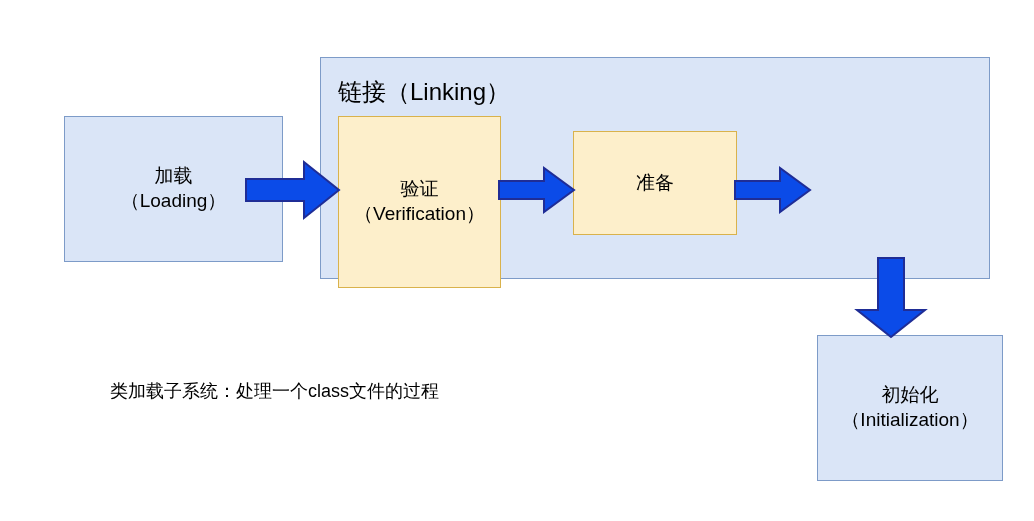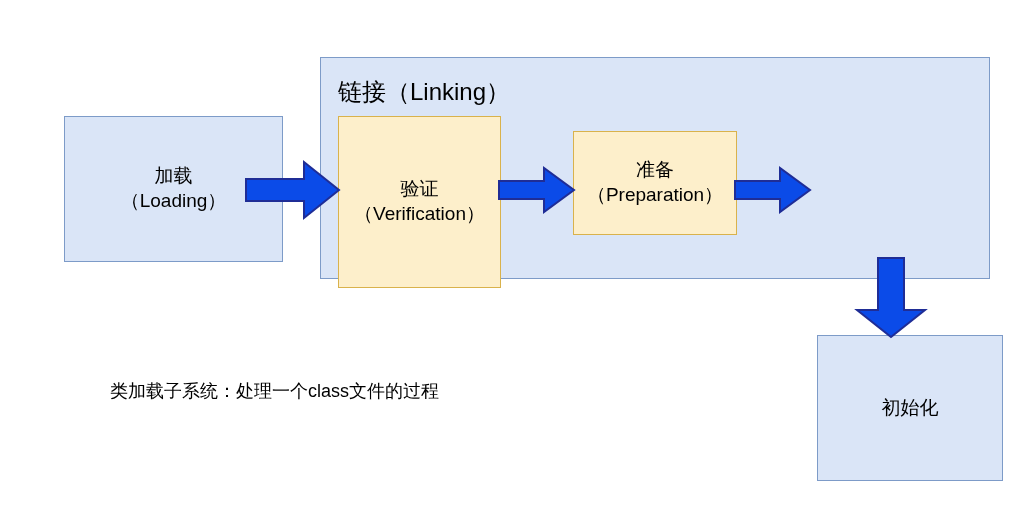--- a/index.html
+++ b/index.html
@@ -113,26 +113,26 @@
   <div class="group" id="group-linking"></div>
   <div class="group-label" id="label-linking">链接（Linking）</div>
 
   <div class="node yellow" id="node-verification">
     <span class="ln">验证</span>
     <span class="ln">（Verification）</span>
   </div>
 
   <div class="node yellow" id="node-preparation">
     <span class="ln">准备</span>
-    <span class="ln">（Preparation）</span>
   </div>
 
 
   <div class="node blue" id="node-initialization">
     <span class="ln">初始化</span>
+    <span class="ln">（Initialization）</span>
   </div>
 
   <div class="arrow" id="arrow-load-verify">
     <svg width="94" height="60" viewBox="0 0 94 60">
       <polygon points="0,19 58,19 58,2 93,30 58,58 58,41 0,41" fill="#0b4be8" stroke="#1f2d96" stroke-width="2" stroke-linejoin="miter"></polygon>
     </svg>
   </div>
 
   <div class="arrow" id="arrow-verify-prep">
     <svg width="76" height="48" viewBox="0 0 76 48">

